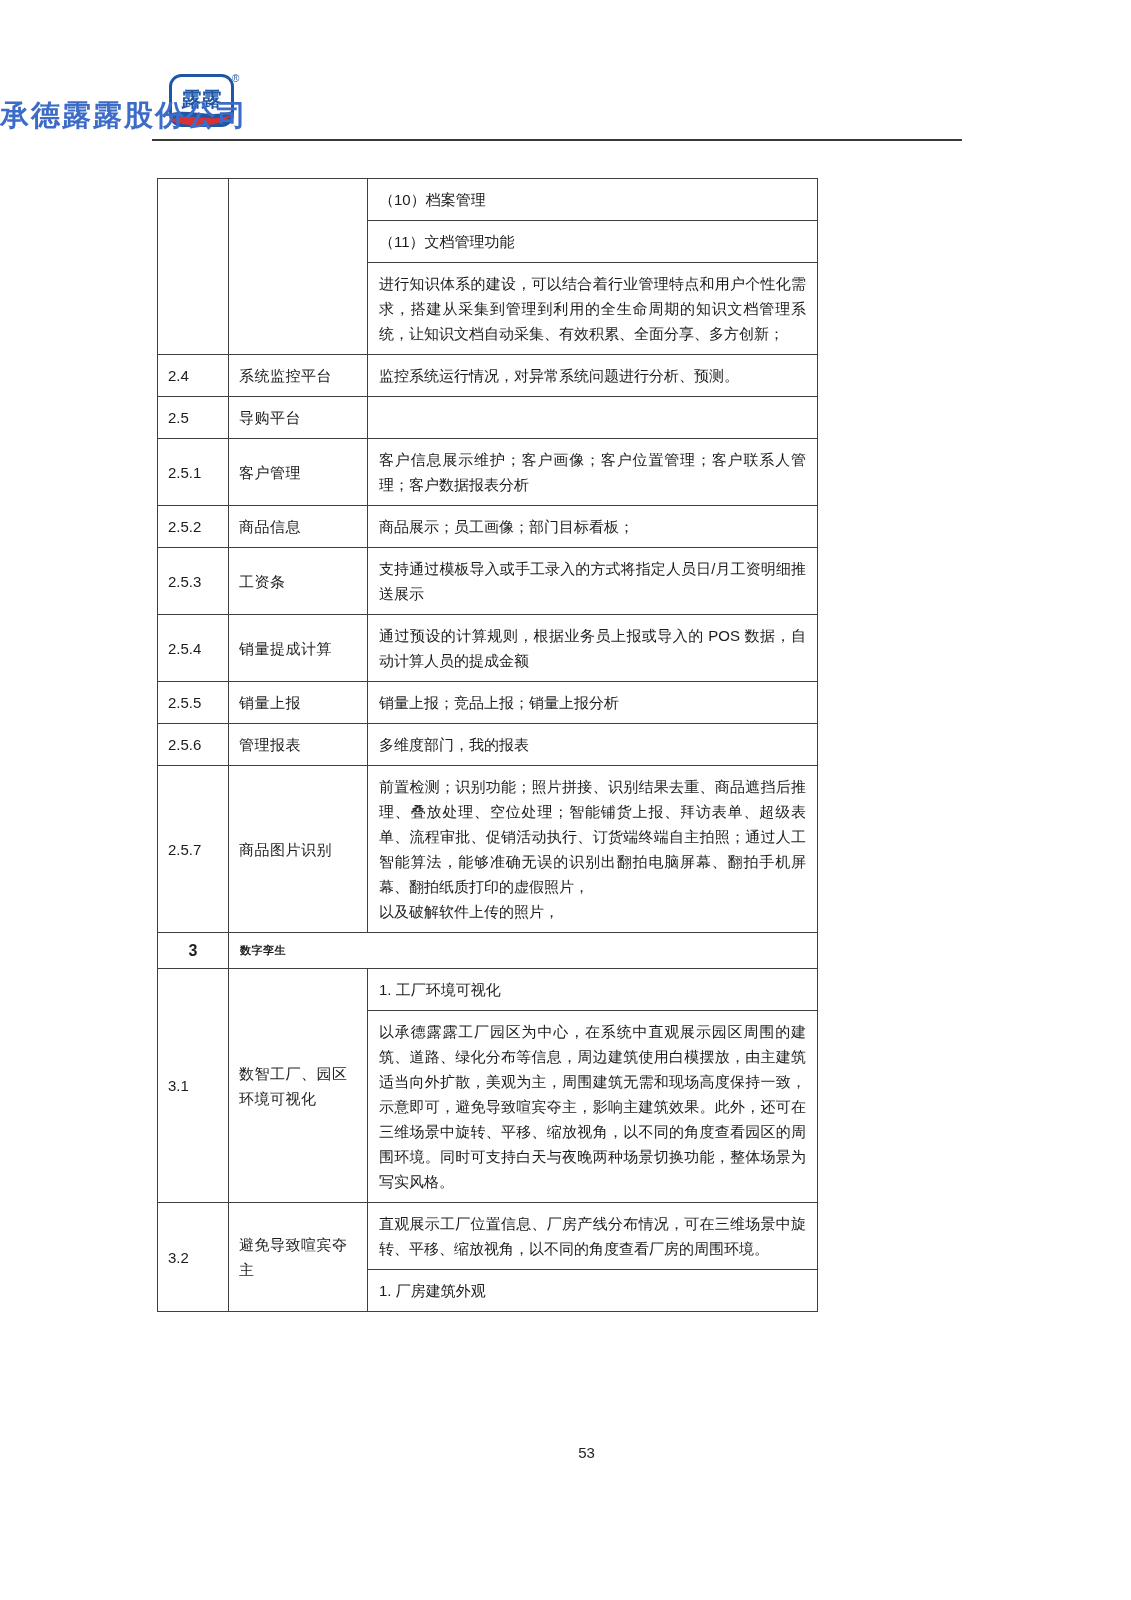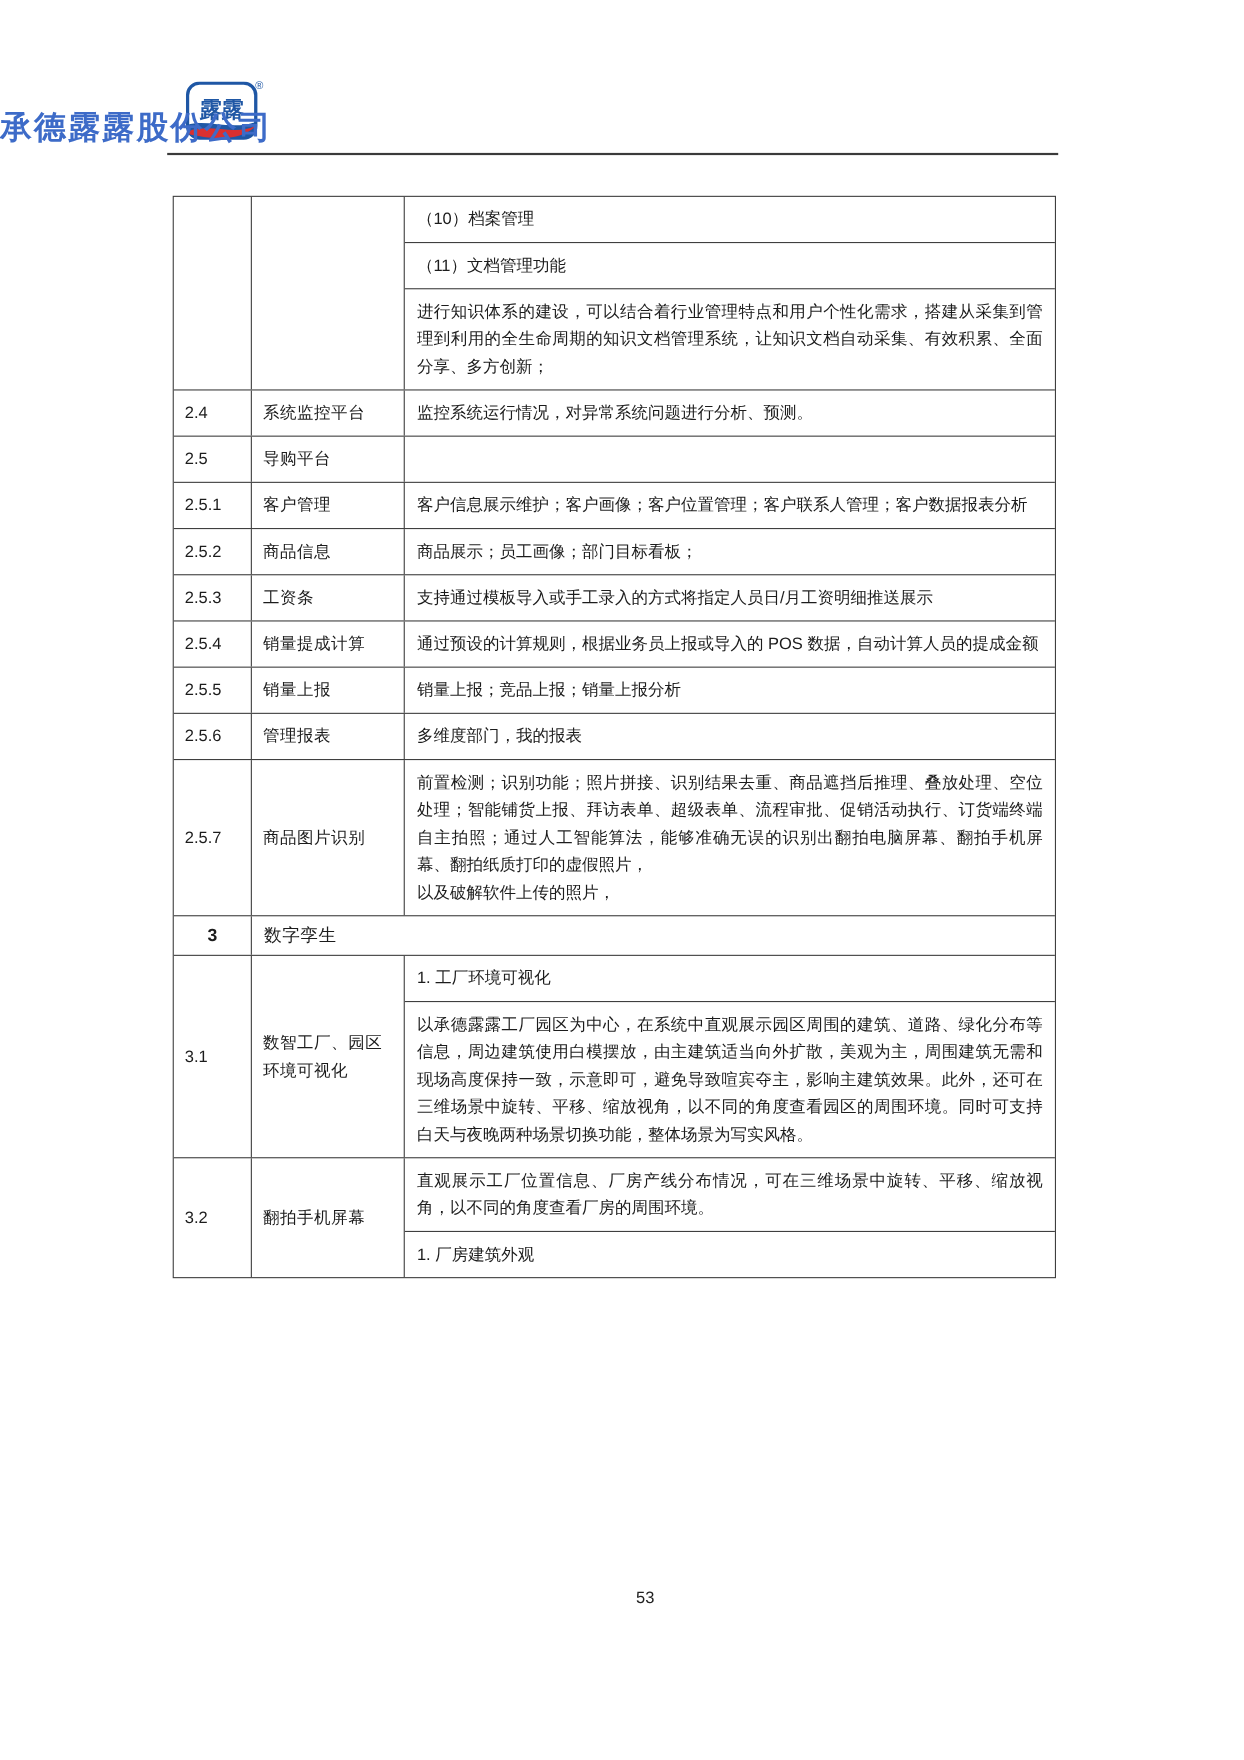--- a/index.html
+++ b/index.html
@@ -31,21 +31,21 @@
     font-size:29px;font-weight:bold;color:var(--accent);
     letter-spacing:2px;
   }
   .header-rule{
     position:absolute;left:152px;top:139px;width:810px;height:2px;
     background:#3a3a3a;
   }
 
   
   .spec-table{
-    position:absolute;left:157px;top:178px;width:803px;
+    position:absolute;left:157px;top:178px;width:661px;
     border:1px solid var(--border);
     font-size:15px;line-height:25px;
   }
   .trow{display:flex;border-top:1px solid var(--border);}
   .trow:first-child{border-top:none;}
   .c1{
     width:71px;flex:0 0 71px;
     border-right:1px solid var(--border);
     display:flex;align-items:center;
     padding:8px 20px 8px 10px;
@@ -67,21 +67,21 @@
     display:block;
   }
   .sub + .sub{border-top:1px solid var(--border);}
   
   .trow.section .c1{
     justify-content:center;padding:5px 4px;
     font-weight:bold;font-size:16px;
   }
   .trow.section .c2{
     flex:1 1 auto;width:auto;border-right:none;
-    font-weight:normal;font-size:16px;padding:5px 11px;
+    font-weight:bold;font-size:11px;padding:5px 11px;
   }
 
   
   .page-number{
     position:absolute;left:0;top:1444px;width:100%;
     text-align:center;font-size:15px;color:#222;margin-left:21px;
   }
 </style>
 </head>
 <body>
@@ -189,21 +189,21 @@
       <div class="trow">
         <div class="c1">3.1</div>
         <div class="c2">数智工厂、园区环境可视化</div>
         <div class="c3">
           <div class="sub">1. 工厂环境可视化</div>
           <div class="sub">以承德露露工厂园区为中心，在系统中直观展示园区周围的建筑、道路、绿化分布等信息，周边建筑使用白模摆放，由主建筑适当向外扩散，美观为主，周围建筑无需和现场高度保持一致，示意即可，避免导致喧宾夺主，影响主建筑效果。此外，还可在三维场景中旋转、平移、缩放视角，以不同的角度查看园区的周围环境。同时可支持白天与夜晚两种场景切换功能，整体场景为写实风格。</div>
         </div>
       </div>
       <div class="trow">
         <div class="c1">3.2</div>
-        <div class="c2">翻拍手机屏幕</div>
+        <div class="c2">避免导致喧宾夺主</div>
         <div class="c3">
           <div class="sub">直观展示工厂位置信息、厂房产线分布情况，可在三维场景中旋转、平移、缩放视角，以不同的角度查看厂房的周围环境。</div>
           <div class="sub">1. 厂房建筑外观</div>
         </div>
       </div>
     </div>
 
   <div class="page-number">53</div>
 
 </div>

